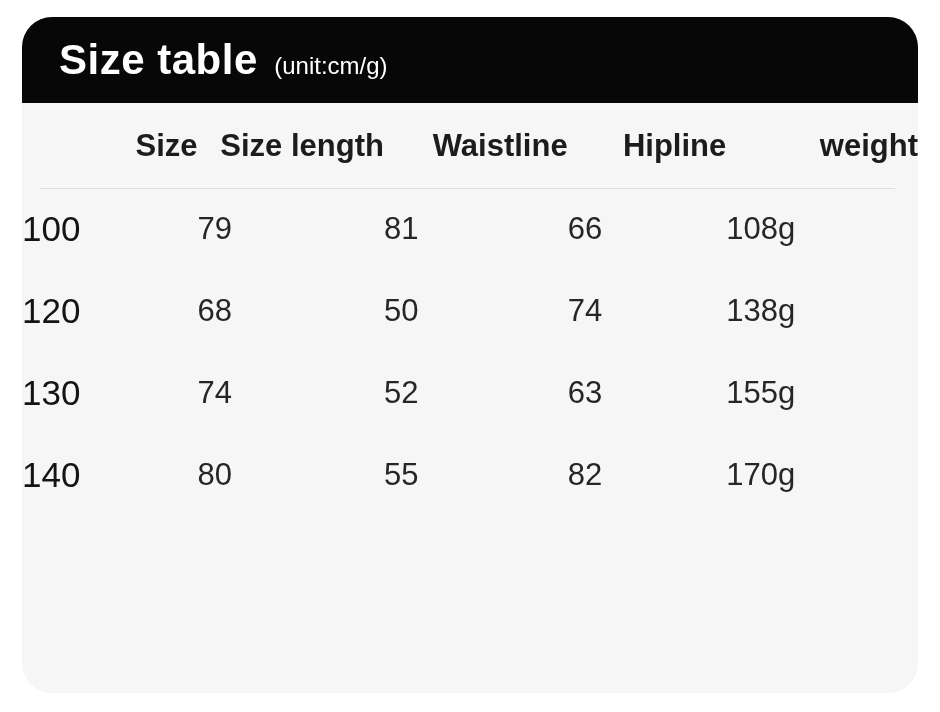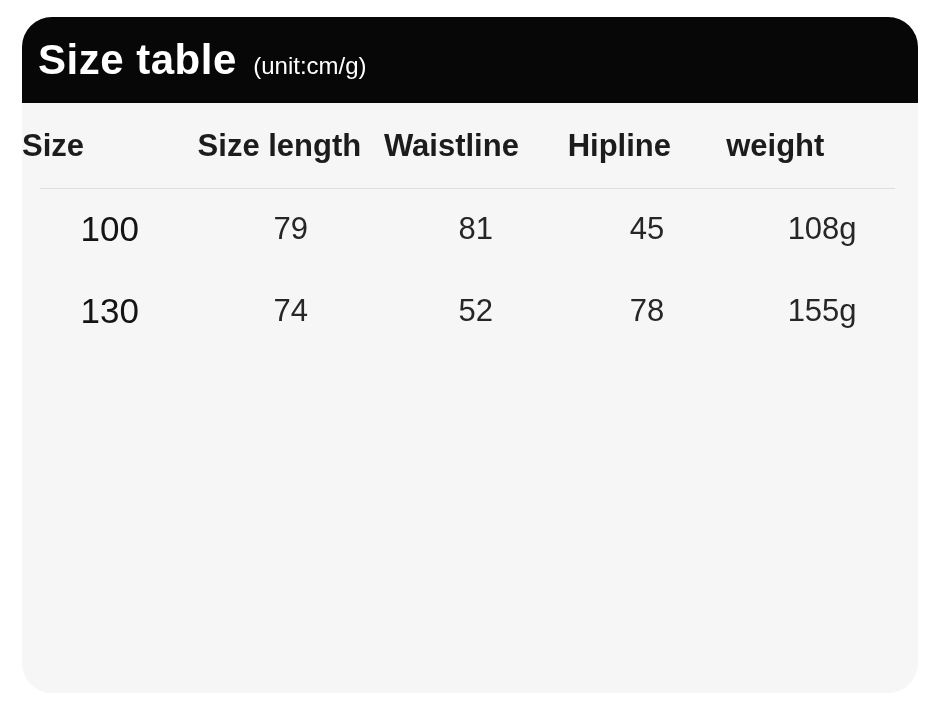--- a/index.html
+++ b/index.html
@@ -14,21 +14,21 @@
     left: 22px; top: 17px;
     width: 896px; height: 676px;
     background: #f6f6f6;
     border-radius: 30px;
     overflow: hidden;
   }
   .panel-header {
     height: 86px;
     background: #070707;
     line-height: 86px;
-    padding-left: 16px;
+    padding-left: 37px;
     white-space: nowrap;
   }
   .title {
     font-size: 42px;
     font-weight: 700;
     color: #ffffff;
     letter-spacing: 0.5px;
   }
   .unit {
     font-size: 24px;
@@ -39,29 +39,29 @@
   table {
     width: 100%;
     border-collapse: collapse;
     table-layout: fixed;
   }
   thead th {
     height: 85px;
     font-size: 31px;
     font-weight: 700;
     color: #1c1c1c;
-    text-align: left;
+    text-align: right;
     vertical-align: middle;
   }
   tbody td {
     height: 82px;
     font-size: 31px;
     font-weight: 400;
     color: #262626;
-    text-align: center;
+    text-align: left;
     vertical-align: middle;
   }
   tbody td.size-col {
     font-size: 35px;
     font-weight: 500;
     color: #141414;
   }
   .divider {
     position: absolute;
     left: 18px; right: 23px;
@@ -95,27 +95,41 @@
         <th>Waistline</th>
         <th>Hipline</th>
         <th>weight</th>
       </tr>
     </thead>
     <tbody>
       <tr>
         <td class="size-col">100</td>
         <td>79</td>
         <td>81</td>
-        <td>45</td>
+        <td>66</td>
         <td>108g</td>
+      </tr>
+      <tr>
+        <td class="size-col">120</td>
+        <td>68</td>
+        <td>50</td>
+        <td>74</td>
+        <td>138g</td>
       </tr>
       <tr>
         <td class="size-col">130</td>
         <td>74</td>
         <td>52</td>
-        <td>78</td>
+        <td>63</td>
         <td>155g</td>
+      </tr>
+      <tr>
+        <td class="size-col">140</td>
+        <td>80</td>
+        <td>55</td>
+        <td>82</td>
+        <td>170g</td>
       </tr>
     </tbody>
   </table>
 
   <div class="divider"></div>
 </div>
 
 </body></html>

